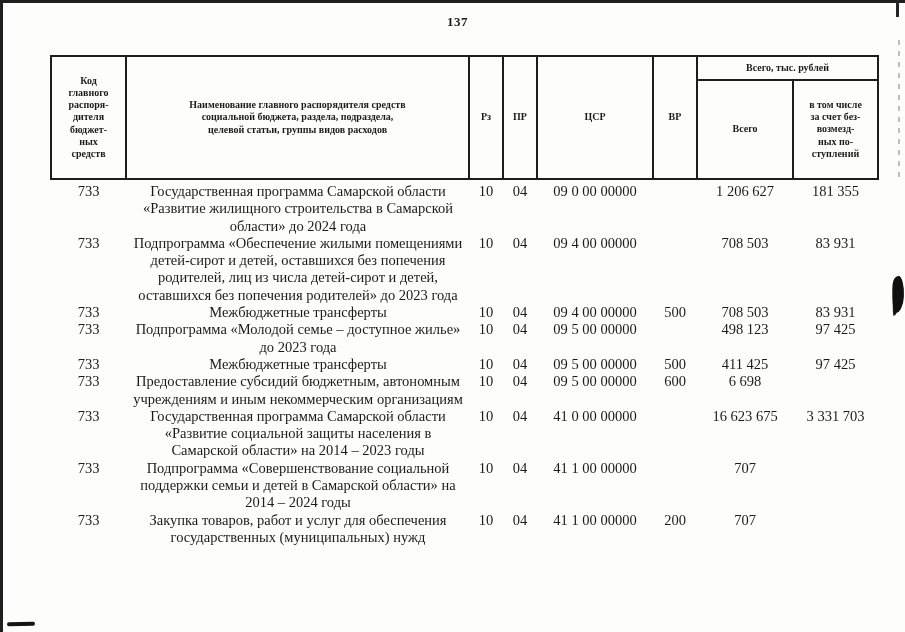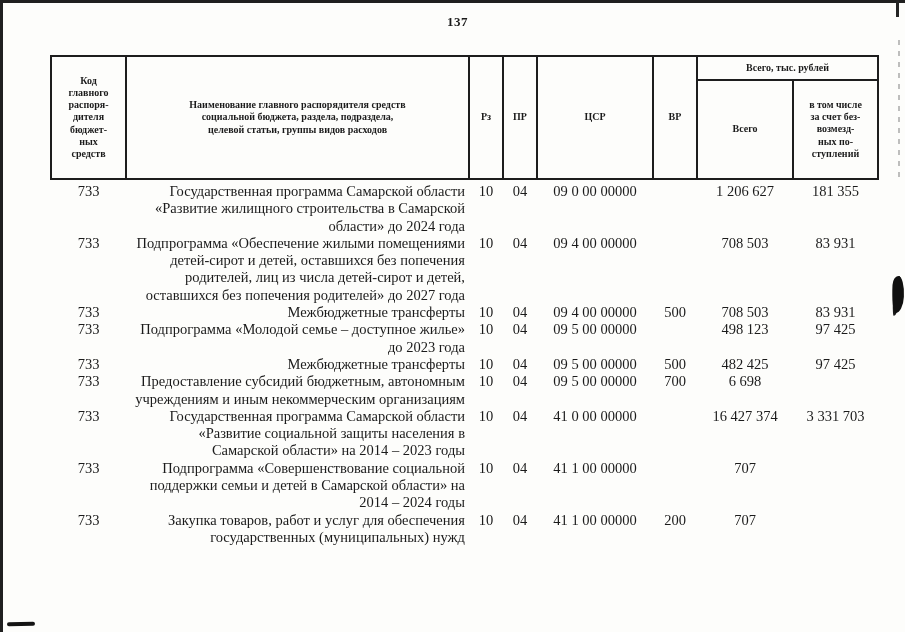--- a/index.html
+++ b/index.html
@@ -53,21 +53,21 @@
   .budget thead tr.r-sub   { height: 99px; }
   .pre { white-space: pre-line; }
 
   .budget tbody td {
     border: none; padding: 0;
     vertical-align: top; text-align: center;
     line-height: 17.3px; white-space: nowrap;
   }
   .budget tbody tr:first-child td { padding-top: 3px; }
   .budget tbody td.td-name {
-    text-align: right; padding-left: 5px; padding-right: 4px;
+    text-align: center; padding-left: 5px; padding-right: 4px;
     white-space: normal;
   }
 </style>
 </head>
 <body>
 
 <div class="page">
 
   <div class="art-top"></div>
   <div class="art-left"></div>
@@ -123,21 +123,21 @@
     <td class="td-num">10</td>
     <td class="td-num">04</td>
     <td class="td-num">09 0 00 00000</td>
     <td class="td-num"></td>
     <td class="td-num">1 206 627</td>
     <td class="td-num">181 355</td>
   </tr>
 
   <tr>
     <td class="td-code">733</td>
-    <td class="td-name">Подпрограмма «Обеспечение жилыми помещениями детей-сирот и детей, оставшихся без попечения родителей, лиц из числа детей-сирот и детей, оставшихся без попечения родителей» до 2027 года</td>
+    <td class="td-name">Подпрограмма «Обеспечение жилыми помещениями детей-сирот и детей, оставшихся без попечения родителей, лиц из числа детей-сирот и детей, оставшихся без попечения родителей» до 2023 года</td>
     <td class="td-num">10</td>
     <td class="td-num">04</td>
     <td class="td-num">09 4 00 00000</td>
     <td class="td-num"></td>
     <td class="td-num">708 503</td>
     <td class="td-num">83 931</td>
   </tr>
 
   <tr>
     <td class="td-code">733</td>
@@ -161,43 +161,43 @@
     <td class="td-num">97 425</td>
   </tr>
 
   <tr>
     <td class="td-code">733</td>
     <td class="td-name">Межбюджетные трансферты</td>
     <td class="td-num">10</td>
     <td class="td-num">04</td>
     <td class="td-num">09 5 00 00000</td>
     <td class="td-num">500</td>
-    <td class="td-num">482 425</td>
+    <td class="td-num">411 425</td>
     <td class="td-num">97 425</td>
   </tr>
 
   <tr>
     <td class="td-code">733</td>
     <td class="td-name">Предоставление субсидий бюджетным, автономным учреждениям и иным некоммерческим организациям</td>
     <td class="td-num">10</td>
     <td class="td-num">04</td>
     <td class="td-num">09 5 00 00000</td>
-    <td class="td-num">700</td>
+    <td class="td-num">600</td>
     <td class="td-num">6 698</td>
     <td class="td-num"></td>
   </tr>
 
   <tr>
     <td class="td-code">733</td>
     <td class="td-name">Государственная программа Самарской области «Развитие социальной защиты населения в Самарской области» на 2014 – 2023 годы</td>
     <td class="td-num">10</td>
     <td class="td-num">04</td>
     <td class="td-num">41 0 00 00000</td>
     <td class="td-num"></td>
-    <td class="td-num">16 427 374</td>
+    <td class="td-num">16 623 675</td>
     <td class="td-num">3 331 703</td>
   </tr>
 
   <tr>
     <td class="td-code">733</td>
     <td class="td-name">Подпрограмма «Совершенствование социальной поддержки семьи и детей в Самарской области» на 2014 – 2024 годы</td>
     <td class="td-num">10</td>
     <td class="td-num">04</td>
     <td class="td-num">41 1 00 00000</td>
     <td class="td-num"></td>

